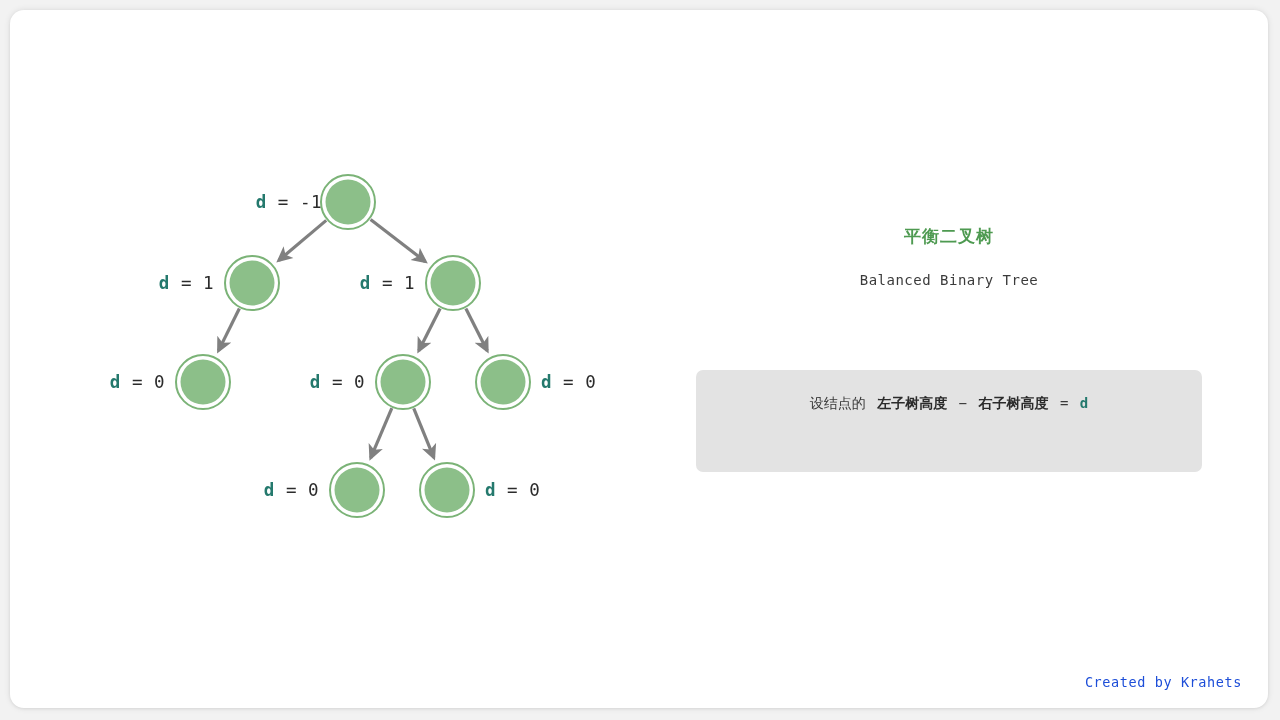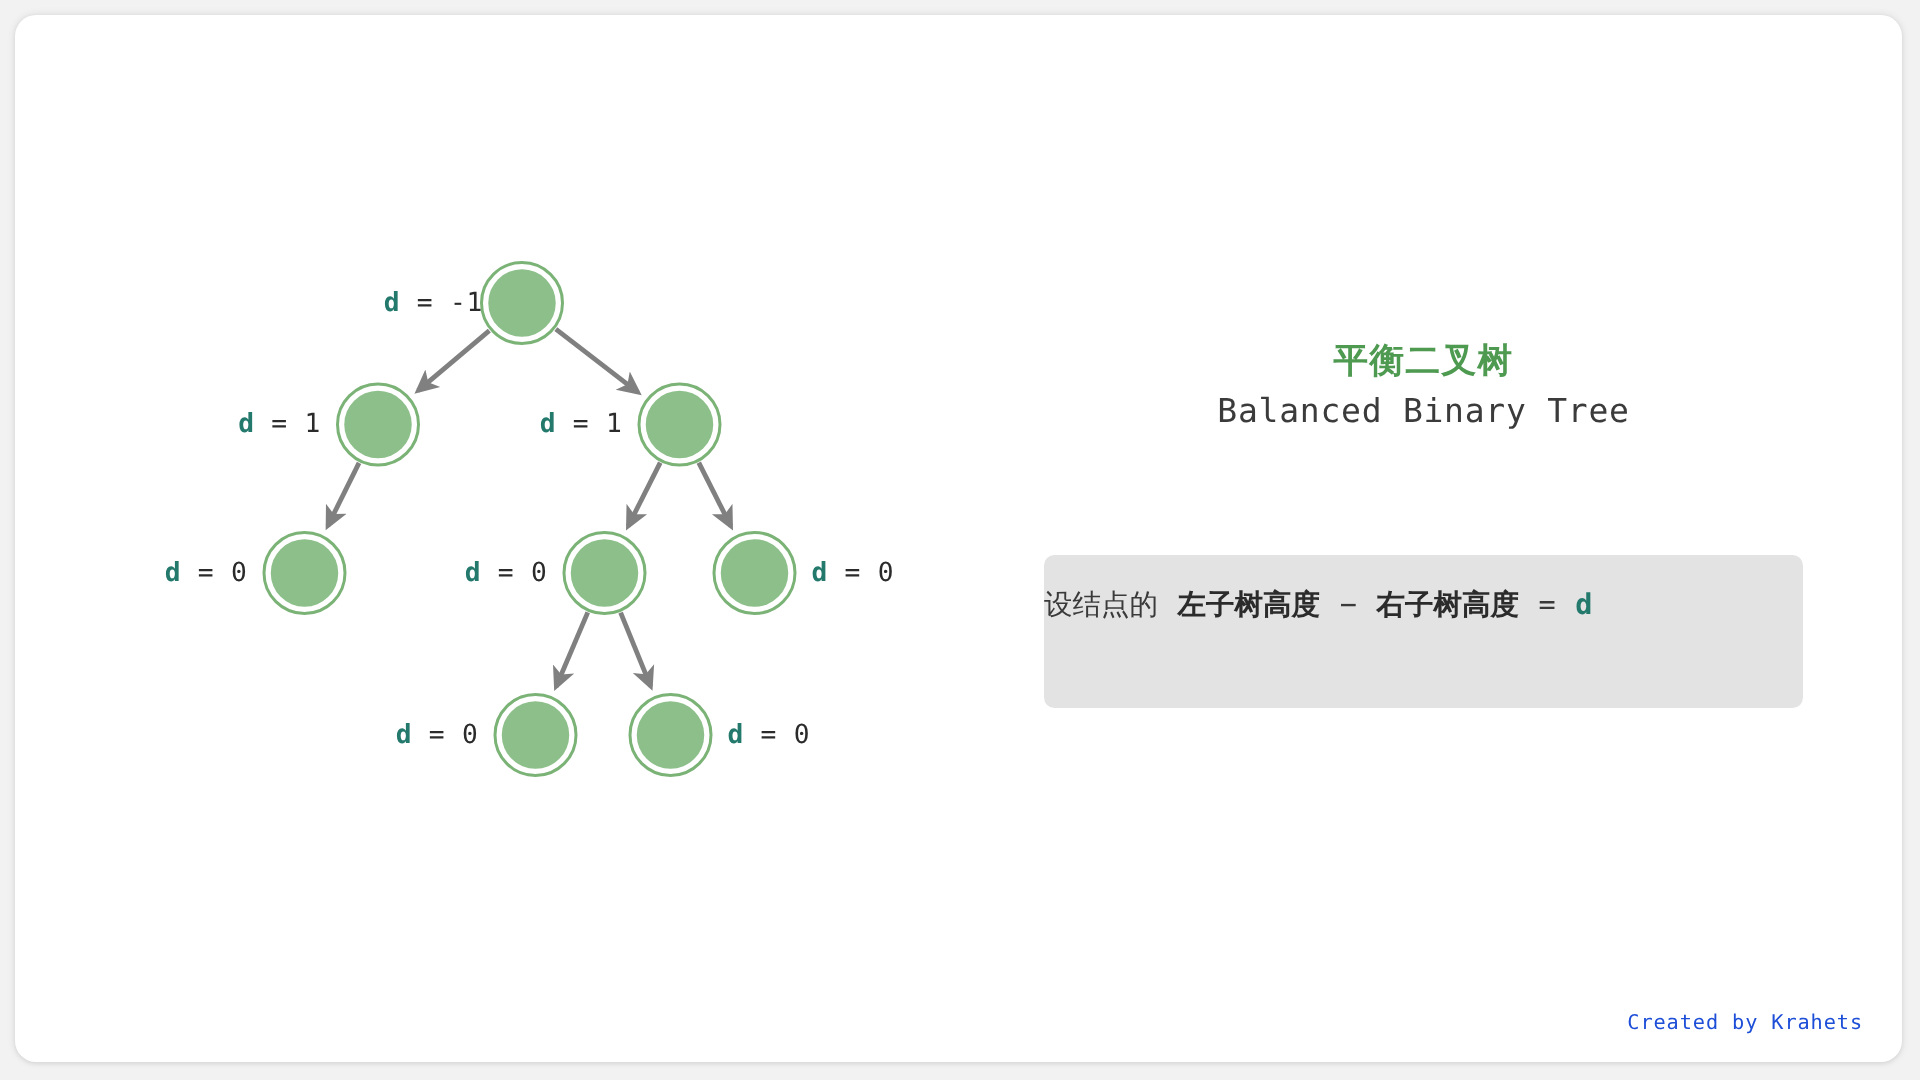--- a/index.html
+++ b/index.html
@@ -53,49 +53,49 @@
   
   #panel {
     position: absolute;
     left: 696px;
     top: 225px;
     width: 506px;
   }
   #panel-title {
     text-align: center;
     font-family: "DejaVu Sans", sans-serif;
-    font-size: 23px;
+    font-size: 17px;
     font-weight: bold;
     color: #4e9a51;
     letter-spacing: 1px;
   }
   #panel-subtitle {
     text-align: center;
-    margin-top: 6px;
+    margin-top: 24px;
     font-family: "DejaVu Sans Mono", monospace;
-    font-size: 22px;
+    font-size: 14px;
     color: #3b3b3b;
     letter-spacing: 0.5px;
   }
   #info-box {
     position: absolute;
     left: 696px;
     top: 370px;
     width: 506px;
     height: 102px;
     background: #e3e3e3;
     border-radius: 7px;
     box-sizing: border-box;
     padding: 16px 0 0 0;
   }
   .info-line {
     font-family: "DejaVu Sans", sans-serif;
-    font-size: 19px;
+    font-size: 14px;
     color: #3a3a3a;
-    text-align: left;
+    text-align: center;
     line-height: 34px;
     white-space: nowrap;
   }
   .info-line .bold { font-weight: bold; color: #2b2b2b; }
   .info-line .dvar { color: #24796d; font-weight: bold; }
   .info-line .mono { font-family: "DejaVu Sans Mono", monospace; }
   .sp { display: inline-block; width: 7px; }
 
   #credit {
     position: absolute;

